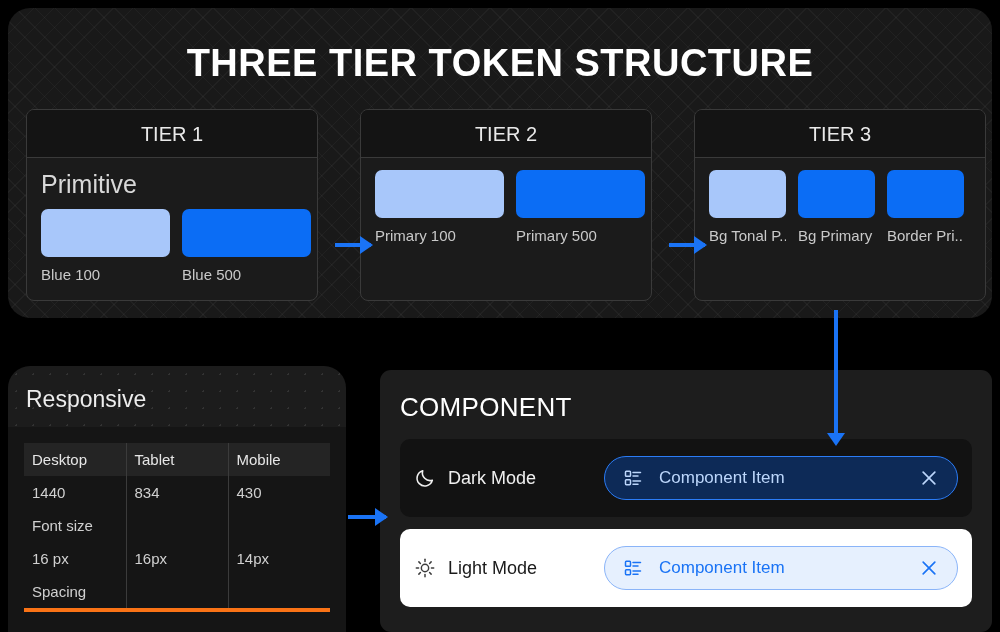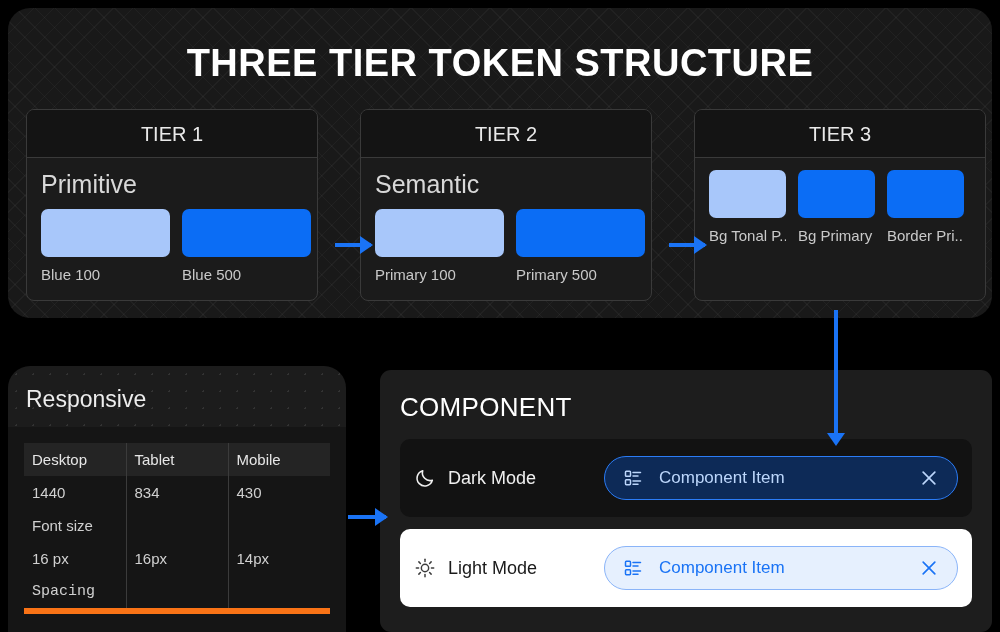--- a/index.html
+++ b/index.html
@@ -185,21 +185,21 @@
     padding: 8px 4px 8px 8px;
     color: #d0d0d0;
     font-size: 15px;
     font-weight: normal;
     border-right: 1px solid #3b3b3b;
     white-space: nowrap;
   }
   table.resp-table th:last-child,
   table.resp-table td:last-child { border-right: none; }
   table.resp-table thead th { background: #242424; color: #e6e6e6; }
-  table.resp-table tbody tr:last-child td { border-bottom: 6px solid #f97316; font-family: Liberation Mono, monospace; }
+  table.resp-table tbody tr:last-child td { border-bottom: 4px solid #f97316; }
 
   .arrow-resp {
     position: absolute;
     left: 348px;
     top: 515px;
     width: 38px;
     height: 4px;
     background: #1a73f5;
     z-index: 6;
   }
@@ -302,21 +302,20 @@
               <div class="swatch" style="background:#0b6df5"></div>
               <div class="swatch-label">Blue 500</div>
             </div>
           </div>
         </div>
       </div>
 
       <div class="tier-card t2">
         <div class="tier-head">TIER 2</div>
         <div class="tier-body">
-          <div class="tier-name">Semantic</div>
           <div class="swatch-row">
             <div class="swatch-col">
               <div class="swatch" style="background:#a8c7fa"></div>
               <div class="swatch-label">Primary 100</div>
             </div>
             <div class="swatch-col">
               <div class="swatch" style="background:#0b6df5"></div>
               <div class="swatch-label">Primary 500</div>
             </div>
           </div>

